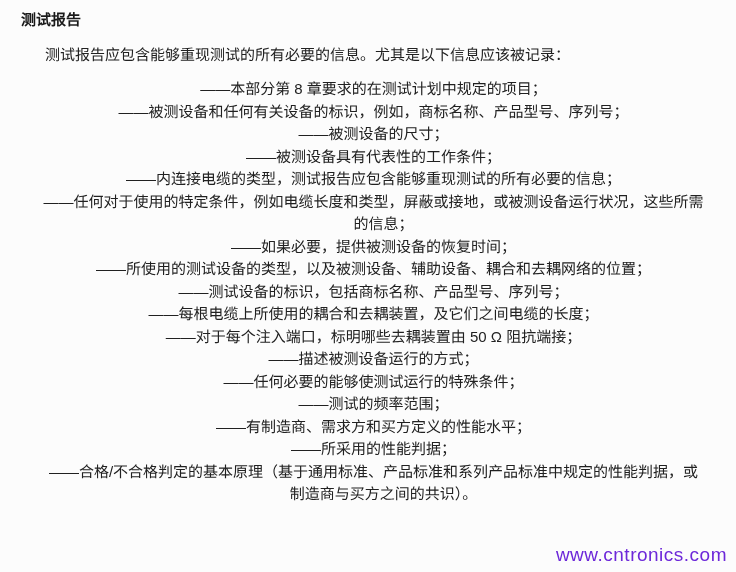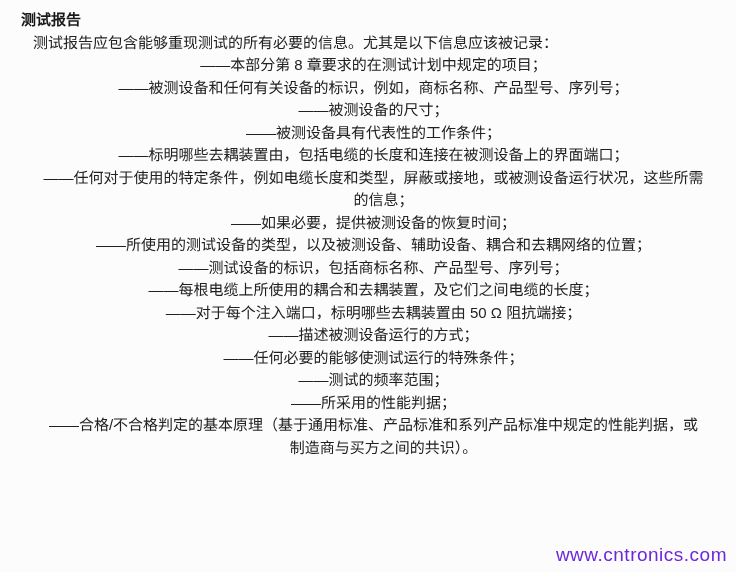--- a/index.html
+++ b/index.html
@@ -21,21 +21,21 @@
     overflow: hidden;
   }
   .doc-title {
     margin: 0;
     font-size: 15px;
     line-height: 22.5px;
     font-weight: bold;
     color: #1a1a1a;
   }
   .doc-intro {
-    margin: 0;
+    margin: 12px;
     text-indent: 12px;
   }
   .item-list {
     margin: 0;
     padding: 0;
   }
   .item {
     margin: 0 0 0 17px;
     padding-left: 20px;
     text-indent: -20px;
@@ -61,31 +61,32 @@
 
   <h1 class="doc-title">测试报告</h1>
 
   <p class="doc-intro">测试报告应包含能够重现测试的所有必要的信息。尤其是以下信息应该被记录：</p>
 
   <div class="item-list">
     <div class="item">——本部分第 8 章要求的在测试计划中规定的项目；</div>
     <div class="item">——被测设备和任何有关设备的标识，例如，商标名称、产品型号、序列号；</div>
     <div class="item">——被测设备的尺寸；</div>
     <div class="item">——被测设备具有代表性的工作条件；</div>
-    <div class="item">——标明哪些去耦装置由，包括电缆的长度和连接在被测设备上的界面端口；</div>
+    <div class="item">——内连接电缆的类型，测试报告应包含能够重现测试的所有必要的信息；</div>
     <div class="item">——任何对于使用的特定条件，例如电缆长度和类型，屏蔽或接地，或被测设备运行状况，这些所需
 的信息；</div>
     <div class="item">——如果必要，提供被测设备的恢复时间；</div>
     <div class="item">——所使用的测试设备的类型，以及被测设备、辅助设备、耦合和去耦网络的位置；</div>
     <div class="item">——测试设备的标识，包括商标名称、产品型号、序列号；</div>
     <div class="item">——每根电缆上所使用的耦合和去耦装置，及它们之间电缆的长度；</div>
     <div class="item">——对于每个注入端口，标明哪些去耦装置由 50 Ω 阻抗端接；</div>
     <div class="item">——描述被测设备运行的方式；</div>
     <div class="item">——任何必要的能够使测试运行的特殊条件；</div>
     <div class="item">——测试的频率范围；</div>
+    <div class="item">——有制造商、需求方和买方定义的性能水平；</div>
     <div class="item">——所采用的性能判据；</div>
     <div class="item">——合格/不合格判定的基本原理（基于通用标准、产品标准和系列产品标准中规定的性能判据，或
 制造商与买方之间的共识）。</div>
   </div>
 
   <div class="watermark" style="color: #6d28d9;">www.cntronics.com</div>
 
 </div>
 
 </body></html>

